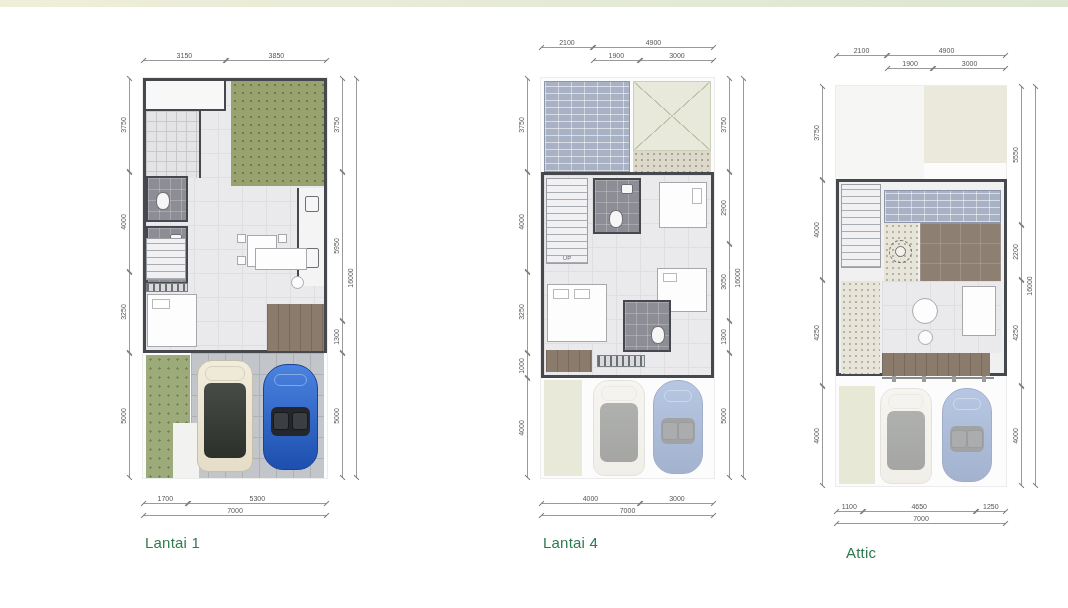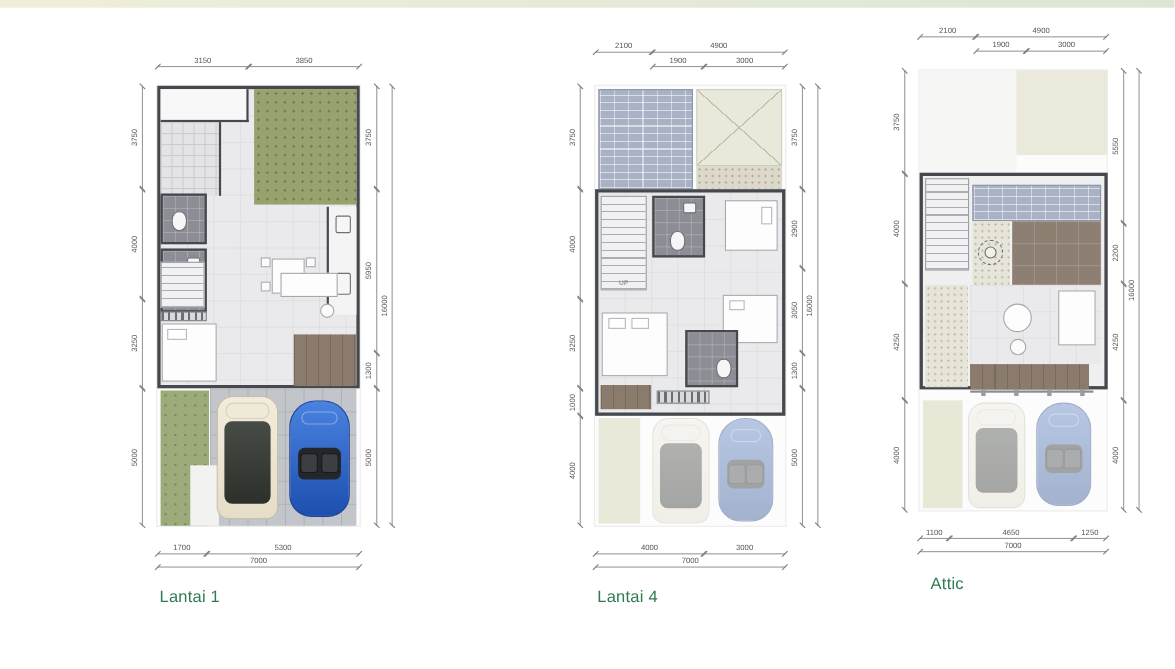--- a/index.html
+++ b/index.html
@@ -354,21 +354,21 @@
       <div class="car car-sport ghost" style="left:112px;top:302px;width:50px;height:94px;">
         <i class="hoodline"></i>
         <div class="cockpit"></div>
         <i class="seat" style="left:8px;"></i>
         <i class="seat" style="right:8px;"></i>
       </div>
     </div>
     <div class="plan-title" style="left:2px;top:456px;">Lantai 4</div>
   </div>
 
-  <div class="plan" style="left:792px;top:64px;width:170px;height:400px;">
+  <div class="plan" style="left:792px;top:86px;width:170px;height:400px;">
     <div class="dimrow-layer dims-top">
         <div class="hseg" style="left: 0%; width: 30%; top: -43px;">
           <span class="dimlabel">2100</span>
           <i class="tick tl"></i>
           <i class="tick tr"></i>
         </div>
         <div class="hseg" style="left: 30%; width: 70%; top: -43px;">
           <span class="dimlabel">4900</span>
           <i class="tick tl"></i>
           <i class="tick tr"></i>

